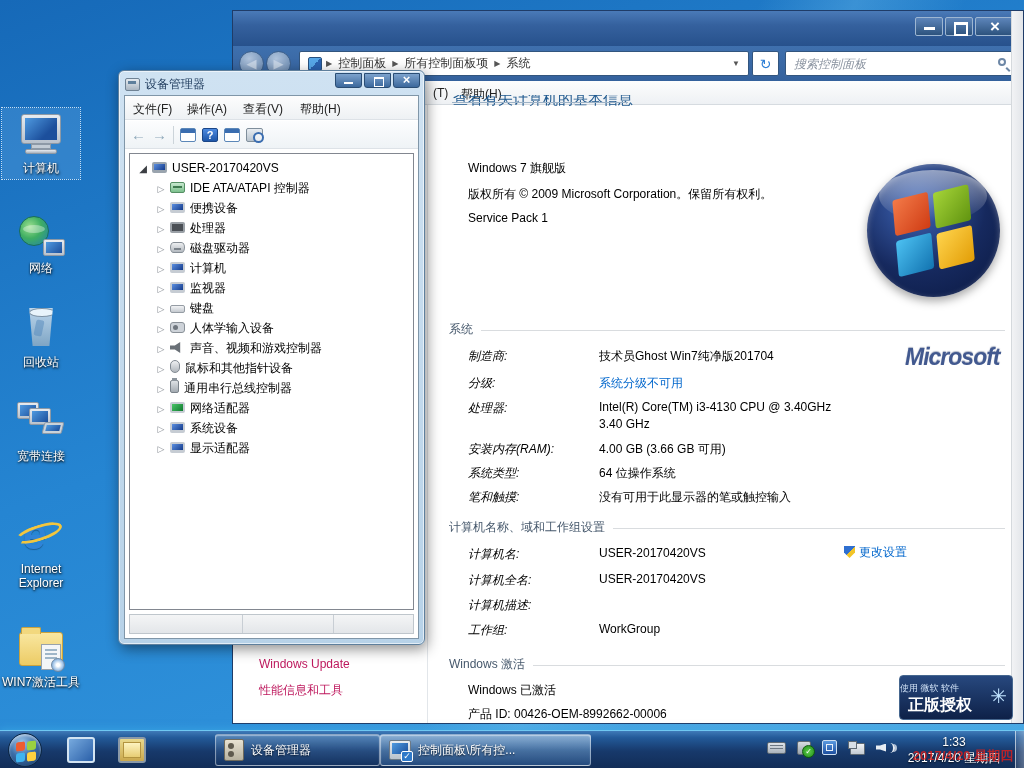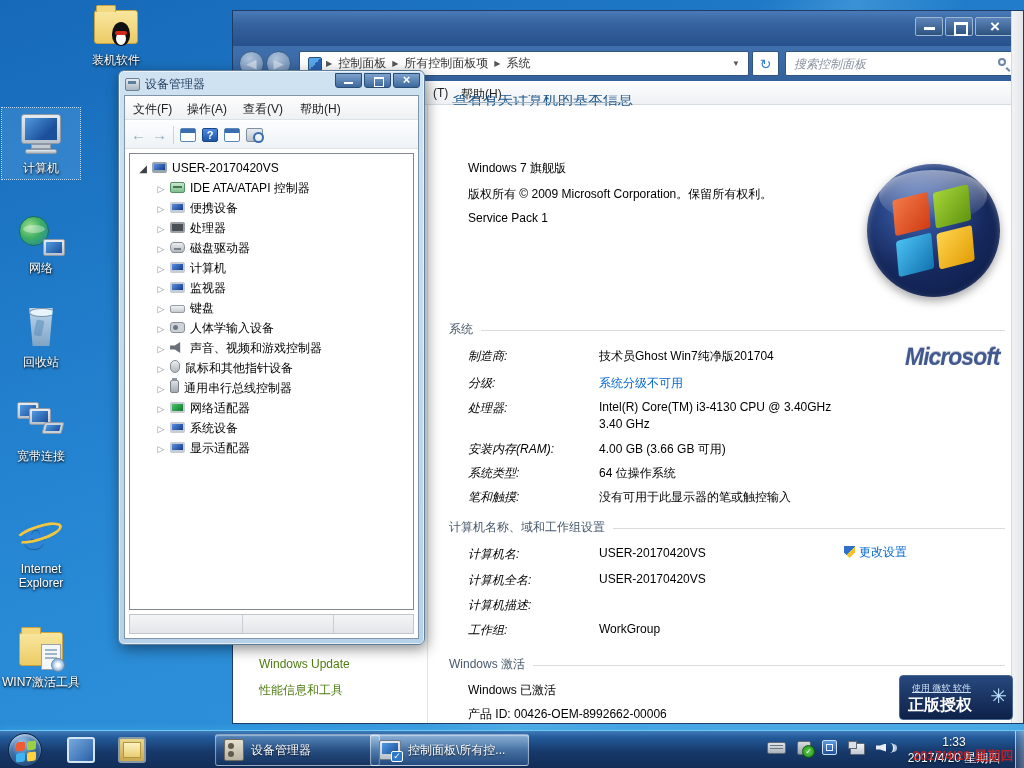--- a/index.html
+++ b/index.html
@@ -80,21 +80,21 @@
   .searchfield { position:relative; margin-left:6px; margin-right:8px; flex:1; height:25px; background:#fff; border:1px solid #32557e; border-radius:2px; }
   .searchfield input { width:100%; height:100%; border:none; outline:none; padding:0 24px 0 8px; font-size:12px; background:transparent; font-family:inherit; }
   .searchfield input::placeholder { font-style:italic; color:#8a93a0; }
   .mag { position:absolute; right:8px; top:6px; width:8px; height:8px; border:2px solid #6d87a6; border-radius:50%; }
   .mag::after { content:""; position:absolute; left:7px; top:7px; width:2px; height:5px; background:#6d87a6; transform:rotate(-45deg); }
 
   .menurow { position:absolute; left:0; top:70px; right:0; height:24px; background:linear-gradient(#fdfdfd,#eef1f4); border-bottom:1px solid #d6dbe0; color:#222; }
   .menurow span { position:absolute; top:5px; }
 
   .sys-left { position:absolute; left:0; top:94px; width:195px; bottom:0; background:#fff; border-right:1px solid #e2e6ea; }
-  .task-link { position:absolute; left:26px; color:#4d7c0f; cursor:pointer; }
+  .task-link { position:absolute; left:26px; color:#be185d; cursor:pointer; }
   .sys-main { position:absolute; left:195px; top:94px; right:0; bottom:0; background:#fff; }
   .sys-scroll { position:absolute; right:0; top:0; width:12px; bottom:0; background:linear-gradient(90deg,#f2f3f5,#e2e5e9); border-left:1px solid #d5d9dd; }
 
   .ptitle-clip { position:absolute; left:220px; top:84px; width:240px; height:14px; overflow:hidden; }
   .ptitle-clip span { display:block; margin-top:-5px; font-size:15px; color:#215a8f; }
   .ptitle-line { position:absolute; left:219px; top:91px; width:176px; height:1px; background:#9db2c6; }
 
   .sec-head { position:absolute; left:216px; right:18px; display:flex; align-items:center; gap:8px; color:#46586c; }
   .sec-head .ln { flex:1; height:1px; background:#d9dcdf; margin-top:2px; }
   .sline { position:absolute; left:235px; color:#000; }
@@ -117,21 +117,21 @@
   .mslogo { position:absolute; left:672px; top:333px; font-size:23px; font-weight:bold; font-style:italic; letter-spacing:-1px;
     color:#42598f; text-shadow:0 1px 0 rgba(255,255,255,.7), 0 -1px 1px rgba(20,40,90,.35); }
 
   .shield { display:inline-block; width:11px; height:12px; margin-right:4px; vertical-align:-2px;
     background:linear-gradient(135deg,#2f6fd0 50%,#f2c428 50%);
     clip-path:polygon(0 0,100% 0,100% 55%,50% 100%,0 55%); }
   .chg { position:absolute; left:611px; color:#0066cc; }
 
   .badge { position:absolute; left:666px; top:664px; width:114px; height:45px; border-radius:4px;
     background:linear-gradient(#27487e,#0e2148); border:1px solid #46678f; color:#fff; overflow:hidden; }
-  .badge .b1 { position:absolute; left:12px; top:6px; font-size:9px; color:#cfe0f5;text-decoration:underline; }
+  .badge .b1 { position:absolute; left:0; top:6px; font-size:9px; color:#cfe0f5; }
   .badge .b2 { position:absolute; left:8px; top:19px; font-size:16px; font-weight:bold; }
   .badge .star { position:absolute; right:5px; top:8px; font-size:20px; color:#bfe3ff; }
 
   
   #dmwin { position:absolute; left:118px; top:70px; width:307px; height:575px;
     background:linear-gradient(#cfe2f2,#b7d2e8); border:1px solid #5e7f9c; border-radius:6px;
     box-shadow:2px 4px 14px rgba(0,0,0,.45), inset 0 0 0 1px rgba(255,255,255,.6); }
   .dm-title { position:absolute; left:6px; top:4px; right:6px; height:18px; color:#1e3a5c; display:flex; align-items:center; }
   .dm-appico { width:15px; height:13px; margin-right:5px; background:linear-gradient(#e6ebf0,#aab6c2); border:1px solid #6f8294; border-radius:2px; position:relative; }
   .dm-appico::after { content:""; position:absolute; left:2px; top:2px; width:8px; height:3px; background:#5e7f9c; }
@@ -222,27 +222,20 @@
   .tr-vol::after { content:""; position:absolute; left:11px; top:2px; width:6px; height:10px; border:2px solid #e8eef4; border-left:none; border-top:none; border-bottom:none; border-radius:0 8px 8px 0; box-shadow:3px 0 0 -1px rgba(232,238,244,.75); }
   .clock { position:absolute; right:14px; top:3px; width:112px; text-align:center; color:#fff; line-height:16px; text-shadow:0 1px 2px rgba(0,0,0,.8); }
   .watermark { position:absolute; right:2px; bottom:3px; width:118px; text-align:center; color:rgba(225,30,25,.8); font-weight:bold; font-size:13px; pointer-events:none; }
   .showdesk { position:absolute; right:0; top:0; width:9px; height:38px; background:linear-gradient(90deg,rgba(255,255,255,.12),rgba(255,255,255,.3)); border-left:1px solid rgba(255,255,255,.5); }
 </style>
 </head>
 <body>
 
 <div id="screen">
 
-  <div class="dicon" style="left:78px;top:4px;width:76px">
-    <div class="ic">
-        <div class="folder"></div>
-        <div class="penguin"></div>
-      </div>
-    <div class="lbl">装机软件</div>
-  </div>
   <div class="dicon focusbox" style="left:2px;top:108px;width:78px;padding:4px 0">
     <div class="ic">
         <div class="pc-mon"></div>
         <div class="pc-base"></div>
         <div class="pc-base2"></div>
       </div>
     <div class="lbl">计算机</div>
   </div>
   <div class="dicon" style="left:2px;top:212px;width:78px">
     <div class="ic">
@@ -446,21 +439,21 @@
         <span class="f f4"></span>
     </div>
     <div class="pinned pin-win" style="left:67px"></div>
     <div class="pinned pin-fold" style="left:118px"></div>
     <div class="pinned pin-ie" style="left:171px">e</div>
 
     <div class="tbtn" style="left:215px;width:165px">
       <span class="ti-dm"></span>
       <span class="txt">设备管理器</span>
     </div>
-    <div class="tbtn active" style="left:370px;width:159px">
+    <div class="tbtn active" style="left:380px;width:211px">
       <span class="ti-cp"></span>
       <span class="txt">控制面板\所有控...</span>
     </div>
 
     <div class="tray">
       <span class="tr-kbd"></span>
       <span class="tr-usb"></span>
       <span class="tr-ime"></span>
       <span class="tr-net"></span>
       <span class="tr-vol"></span>

